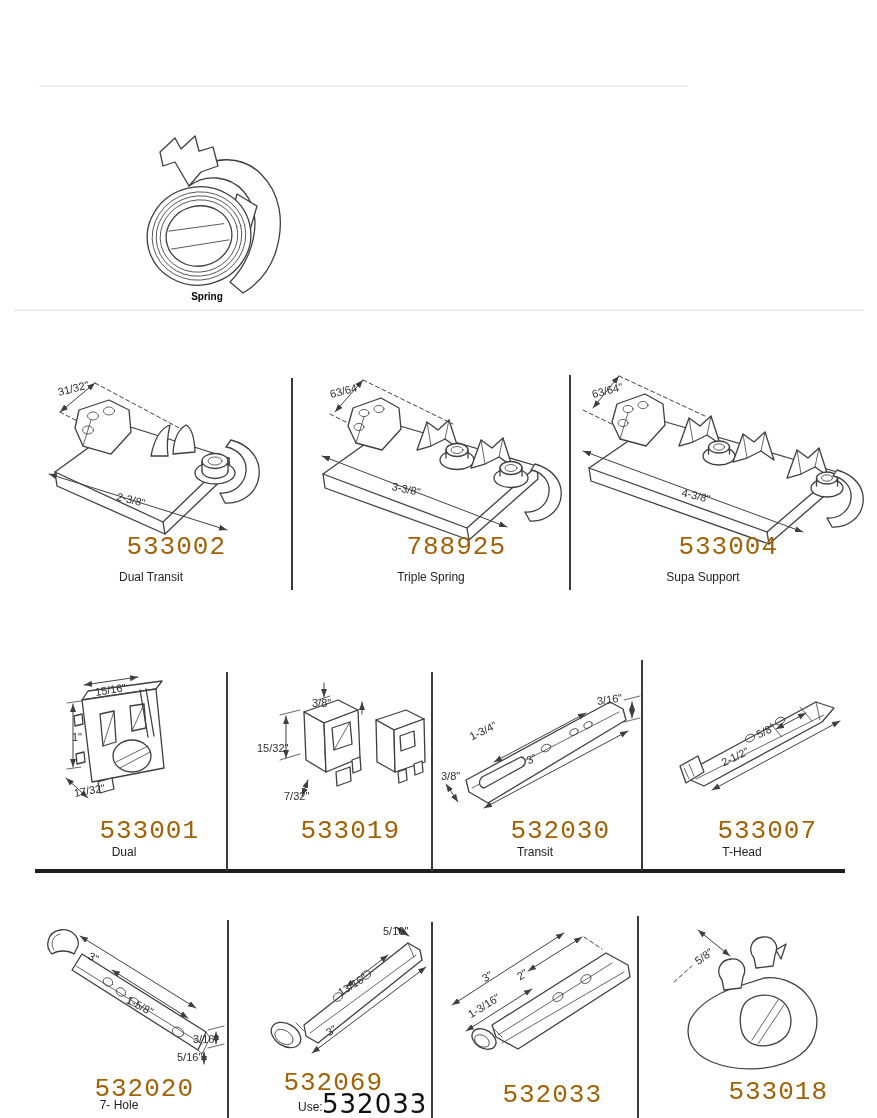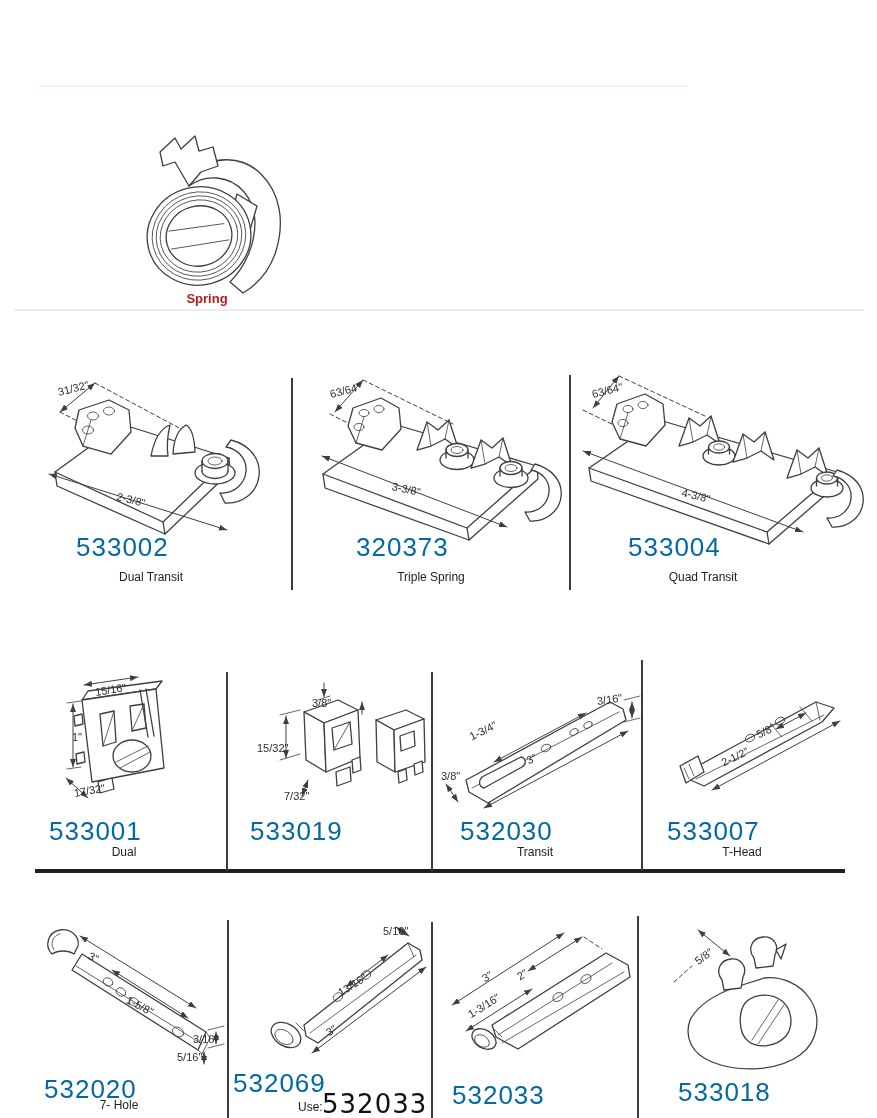--- a/index.html
+++ b/index.html
@@ -1,22 +1,22 @@
 <!DOCTYPE html>
 <html><head>
 <meta charset="utf-8">
 <style>
   html,body{margin:0;padding:0;background:#ffffff;}
   #page{position:relative;width:877px;height:1118px;background:#ffffff;overflow:hidden;
         font-family:"Liberation Sans",sans-serif;color:#1a1a1a;}
-  .num{position:absolute;width:150px;text-align:left;font-family:Liberation Sans, sans-serif;
-       font-size:26px;letter-spacing:1px;color:#0369a1;white-space:nowrap;}
+  .num{position:absolute;width:150px;text-align:right;font-family:Liberation Mono, monospace;
+       font-size:26px;letter-spacing:1px;color:#a16207;white-space:nowrap;}
   .lbl{position:absolute;width:150px;text-align:center;font-size:12px;color:#222;white-space:nowrap;}
   .dim{position:absolute;font-size:11px;color:#2e2e2e;white-space:nowrap;transform-origin:left center;}
-  .spring-lbl{position:absolute;width:100px;text-align:center;font-size:13px;font-weight:bold;color:#b91c1c;}
+  .spring-lbl{position:absolute;width:100px;text-align:center;font-size:10px;font-weight:bold;color:#000000;}
   .use-small{position:absolute;font-size:12px;color:#1a1a1a;}
   .use-big{position:absolute;font-family:"DejaVu Sans",sans-serif;font-size:26px;
            letter-spacing:1px;color:#101010;}
   .vdiv{position:absolute;width:2px;background:#3b3b3b;}
   .hthick{position:absolute;height:4px;background:#1e1e1e;}
   .hfaint{position:absolute;height:2px;background:#f6eeee;}
   .hgray{position:absolute;height:2px;background:#ececec;}
   svg.draw{position:absolute;overflow:visible;}
   .draw *{stroke:#3f3f3f;stroke-width:1.3;fill:none;stroke-linejoin:round;stroke-linecap:round;}
   .draw .fw{fill:#ffffff;}
@@ -139,21 +139,21 @@
       <ellipse class="fw" cx="206" cy="112" rx="17" ry="9.5"></ellipse>
       <ellipse class="fw" cx="206" cy="102" rx="11" ry="6.5"></ellipse>
       <ellipse class="tn" cx="206" cy="102" rx="6" ry="3.5"></ellipse>
       <line x1="195" y1="102" x2="195" y2="110"></line>
         <line x1="217" y1="102" x2="217" y2="110"></line>
       <path class="fw" d="M230,98 C248,103 258,116 256,131 C254,146 240,156 225,155 L220,146 C233,147 243,138 244,126 C245,115 237,106 226,104 Z"></path>
       <line class="dm" marker-start="url(#s1)" marker-end="url(#e1)" x1="17" y1="90" x2="202" y2="161"></line>
     </svg>
     <span class="dim" style="left:330px;top:388px;transform:rotate(-14deg);">63/64"</span>
     <span class="dim" style="left:392px;top:480px;transform:rotate(12deg);">3-3/8"</span>
-    <div class="num" style="left:356px;top:532px;">320373</div>
+    <div class="num" style="left:356px;top:532px;">788925</div>
     <div class="lbl" style="left:356px;top:570px;">Triple Spring</div>
   </div>
 
   
   <div style="display:contents">
     <svg class="draw" style="left:575px;top:366px;" width="300" height="180" viewBox="0 0 300 180">
       <defs>
         <marker id="e2" markerWidth="9" markerHeight="8" refX="8" refY="3" orient="auto" markerUnits="userSpaceOnUse">
             <path class="ah" d="M0,0L8,3L0,6Z"></path>
           </marker>
@@ -190,21 +190,21 @@
       <ellipse class="fw" cx="252" cy="112" rx="10.5" ry="6"></ellipse>
       <ellipse class="tn" cx="252" cy="112" rx="5.5" ry="3.2"></ellipse>
       <line x1="241.5" y1="112" x2="241.5" y2="120"></line>
         <line x1="262.5" y1="112" x2="262.5" y2="120"></line>
       <path class="fw" d="M262,104 C280,109 290,122 288,137 C286,152 272,162 257,161 L252,152 C265,153 275,144 276,132 C277,121 269,112 258,110 Z"></path>
       <line class="dm" marker-start="url(#s2)" marker-end="url(#e2)" x1="8" y1="85" x2="228" y2="166"></line>
     </svg>
     <span class="dim" style="left:592px;top:388px;transform:rotate(-14deg);">63/64"</span>
     <span class="dim" style="left:682px;top:486px;transform:rotate(14deg);">4-3/8"</span>
     <div class="num" style="left:628px;top:532px;">533004</div>
-    <div class="lbl" style="left:628px;top:570px;">Quad Transit</div>
+    <div class="lbl" style="left:628px;top:570px;">Supa Support</div>
   </div>
 
   
   <div style="display:contents">
     <svg class="draw" style="left:46px;top:674px;" width="150" height="138" viewBox="0 0 150 138">
       <defs>
         <marker id="e3" markerWidth="9" markerHeight="8" refX="8" refY="3" orient="auto" markerUnits="userSpaceOnUse">
             <path class="ah" d="M0,0L8,3L0,6Z"></path>
           </marker>
         <marker id="s3" markerWidth="9" markerHeight="8" refX="8" refY="3" orient="auto-start-reverse" markerUnits="userSpaceOnUse">

